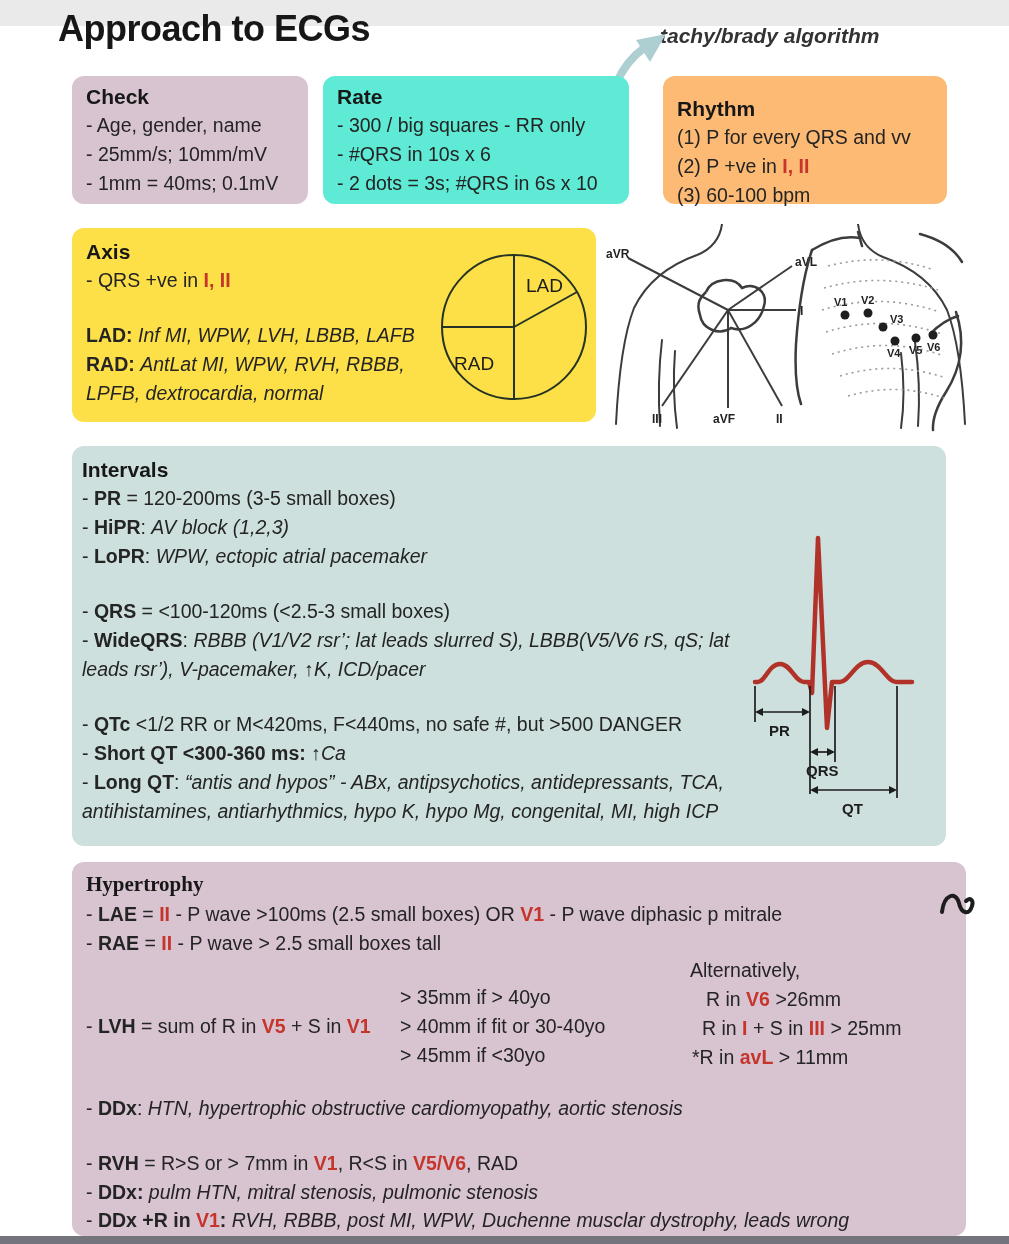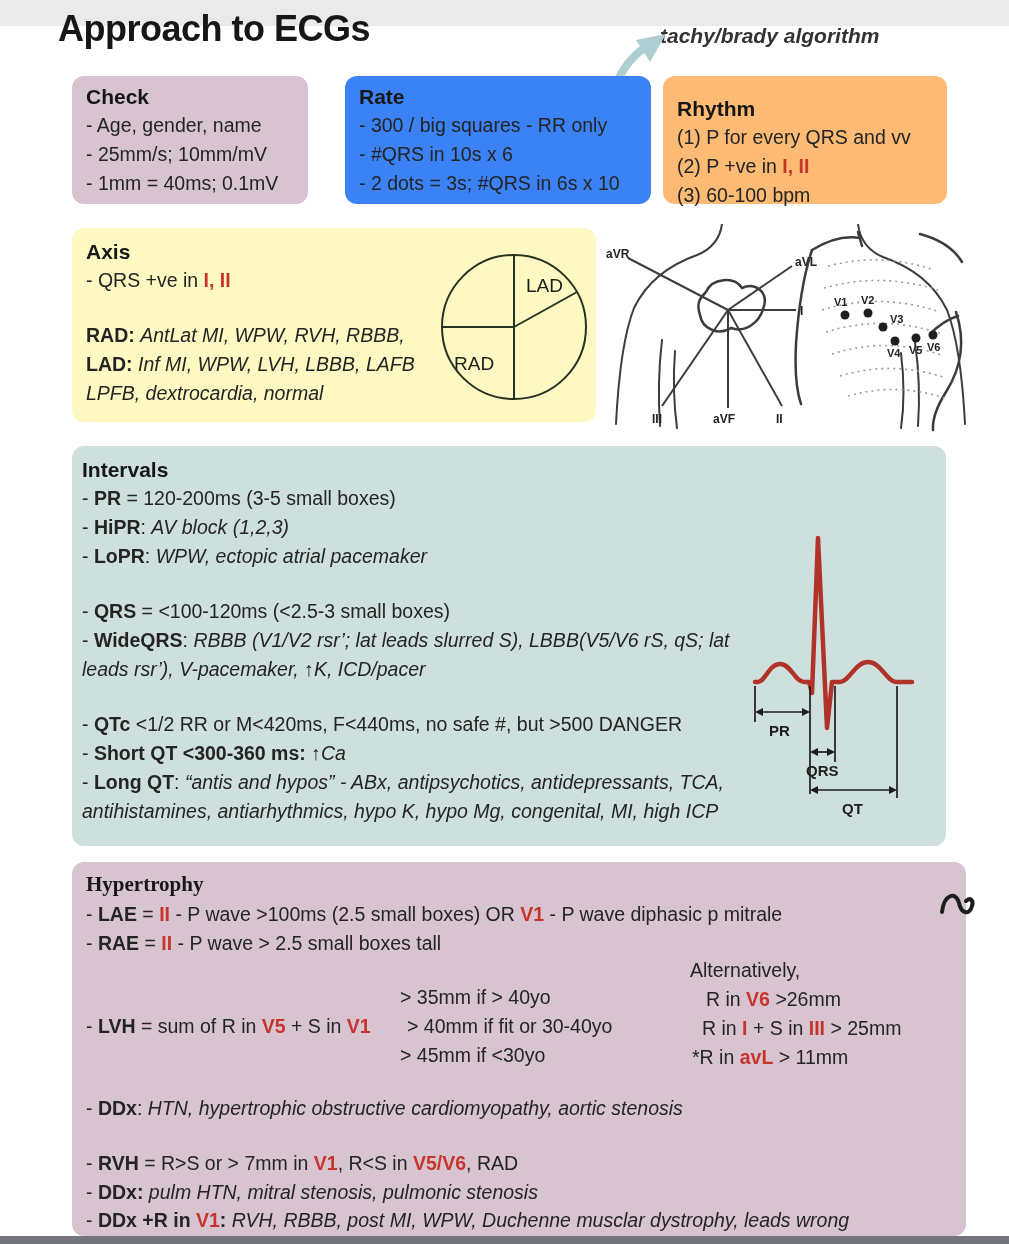--- a/index.html
+++ b/index.html
@@ -7,23 +7,23 @@
           font-family:"Liberation Sans","DejaVu Sans",sans-serif;color:#242424;}
   .top-strip{position:absolute;left:0;top:0;width:1009px;height:26px;background:#eaeaea;}
   .bottom-strip{position:absolute;left:0;top:1236px;width:1009px;height:8px;background:#74747c;}
   .page-title{position:absolute;left:58px;top:8px;margin:0;font-size:36px;font-weight:700;
               letter-spacing:-0.5px;color:#171717;}
   .annotation{position:absolute;left:660px;top:24px;font-size:21px;font-weight:700;font-style:italic;color:#333;}
   .arrow-svg{position:absolute;left:578px;top:24px;width:110px;height:130px;}
 
   .box{position:absolute;border-radius:12px;box-sizing:border-box;}
   .check-box{left:72px;top:76px;width:236px;height:128px;background:#d8c3d1;padding:7px 14px;}
-  .rate-box{left:345px;top:76px;width:306px;height:128px;background:#3b82f6;padding:7px 14px;}
+  .rate-box{left:323px;top:76px;width:306px;height:128px;background:#5eead4;padding:7px 14px;}
   .rhythm-box{left:663px;top:76px;width:284px;height:128px;background:#fdba74;padding:19px 14px;}
-  .axis-box{left:72px;top:228px;width:524px;height:194px;background:#fef9c3;padding:10px 14px;}
+  .axis-box{left:72px;top:228px;width:524px;height:194px;background:#fde047;padding:10px 14px;}
   .intervals-box{left:72px;top:446px;width:874px;height:400px;background:#cde0dd;padding:10px 10px;}
   .hyper-box{left:72px;top:862px;width:894px;height:374px;background:#d8c3d1;}
 
   .box-title{font-size:21px;font-weight:700;line-height:28px;color:#171717;}
   .line{font-size:19.5px;line-height:29px;white-space:nowrap;}
   .gap{height:26px;}
   .hl{position:absolute;font-size:19.5px;line-height:29px;white-space:nowrap;}
   .hl-title{position:absolute;font-size:21px;font-weight:700;color:#171717;white-space:nowrap;font-family:Liberation Serif, serif;}
 
   .sg-n{font-weight:400;}
@@ -70,22 +70,22 @@
     <div class="box-title">Rhythm</div>
     <div class="line"><span class="sg-n">(1) P for every QRS and vv</span></div>
     <div class="line"><span class="sg-n">(2) P +ve in </span><span class="sg-r">I, II</span></div>
     <div class="line"><span class="sg-n">(3) 60-100 bpm</span></div>
   </section>
 
   <section class="box axis-box">
     <div class="box-title">Axis</div>
     <div class="line"><span class="sg-n">- QRS +ve in </span><span class="sg-r">I, II</span></div>
     <div class="gap"></div>
+    <div class="line"><span class="sg-b">LAD: </span><span class="sg-i">Inf MI, WPW, LVH, LBBB, LAFB</span></div>
     <div class="line"><span class="sg-b">RAD: </span><span class="sg-i">AntLat MI, WPW, RVH, RBBB,</span></div>
-    <div class="line"><span class="sg-b">LAD: </span><span class="sg-i">Inf MI, WPW, LVH, LBBB, LAFB</span></div>
     <div class="line"><span class="sg-i">LPFB, dextrocardia, normal</span></div>
 
     <svg class="pie-svg" viewBox="0 0 168 164">
       <circle cx="84" cy="83" r="72" fill="none" stroke="#253325" stroke-width="2"></circle>
       <line x1="84" y1="11" x2="84" y2="83" stroke="#253325" stroke-width="2"></line>
       <line x1="84" y1="83" x2="84" y2="155" stroke="#253325" stroke-width="2"></line>
       <line x1="12" y1="83" x2="84" y2="83" stroke="#253325" stroke-width="2"></line>
       <line x1="84" y1="83" x2="147" y2="48" stroke="#253325" stroke-width="2"></line>
       <text x="96" y="48" font-size="19" fill="#1d1d1d">LAD</text>
       <text x="24" y="126" font-size="19" fill="#1d1d1d">RAD</text>
@@ -200,21 +200,21 @@
     <div class="hl" style="left:14px;top:67px;"><span class="sg-n">- </span><span class="sg-b">RAE</span><span class="sg-n"> = </span><span class="sg-r">II</span><span class="sg-n"> - P wave &gt; 2.5 small boxes tall</span></div>
 
     <svg class="squiggle-svg" viewBox="0 0 40 40">
       <path d="M4 26 C6 8 18 5 21 17 C23 27 31 30 34 20 C36 14 32 11 28 15" fill="none" stroke="#1d1d1d" stroke-width="4" stroke-linecap="round"></path>
     </svg>
 
     <div class="hl" style="left:618px;top:94px;">Alternatively,</div>
 
     <div class="hl" style="left:328px;top:121px;">&gt; 35mm if &gt; 40yo</div>
     <div class="hl" style="left:14px;top:150px;"><span class="sg-n">- </span><span class="sg-b">LVH</span><span class="sg-n"> = sum of R in </span><span class="sg-r">V5</span><span class="sg-n"> + S in </span><span class="sg-r">V1</span></div>
-    <div class="hl" style="left:335px;top:150px;">&gt; 40mm if fit or 30-40yo</div>
+    <div class="hl" style="left:328px;top:150px;">&gt; 40mm if fit or 30-40yo</div>
     <div class="hl" style="left:328px;top:179px;text-align:center;">&gt; 45mm if &lt;30yo</div>
 
     <div class="hl" style="left:634px;top:123px;"><span class="sg-n">R in </span><span class="sg-r">V6</span><span class="sg-n"> &gt;26mm</span></div>
     <div class="hl" style="left:630px;top:152px;"><span class="sg-n">R in </span><span class="sg-r">I</span><span class="sg-n"> + S in </span><span class="sg-r">III</span><span class="sg-n"> &gt; 25mm</span></div>
     <div class="hl" style="left:620px;top:181px;"><span class="sg-n">*R in </span><span class="sg-r">avL</span><span class="sg-n"> &gt; 11mm</span></div>
 
     <div class="hl" style="left:14px;top:232px;"><span class="sg-n">- </span><span class="sg-b">DDx</span><span class="sg-n">: </span><span class="sg-i">HTN, hypertrophic obstructive cardiomyopathy, aortic stenosis</span></div>
     <div class="hl" style="left:14px;top:287px;"><span class="sg-n">- </span><span class="sg-b">RVH</span><span class="sg-n"> = R&gt;S or &gt; 7mm in </span><span class="sg-r">V1</span><span class="sg-n">, R&lt;S in </span><span class="sg-r">V5/V6</span><span class="sg-n">, RAD</span></div>
     <div class="hl" style="left:14px;top:316px;"><span class="sg-n">- </span><span class="sg-b">DDx:</span><span class="sg-n"> </span><span class="sg-i">pulm HTN, mitral stenosis, pulmonic stenosis</span></div>
     <div class="hl" style="left:14px;top:344px;"><span class="sg-n">- </span><span class="sg-b">DDx +R in </span><span class="sg-r">V1</span><span class="sg-b">:</span><span class="sg-n"> </span><span class="sg-i">RVH, RBBB, post MI, WPW, Duchenne musclar dystrophy, leads wrong</span></div>

